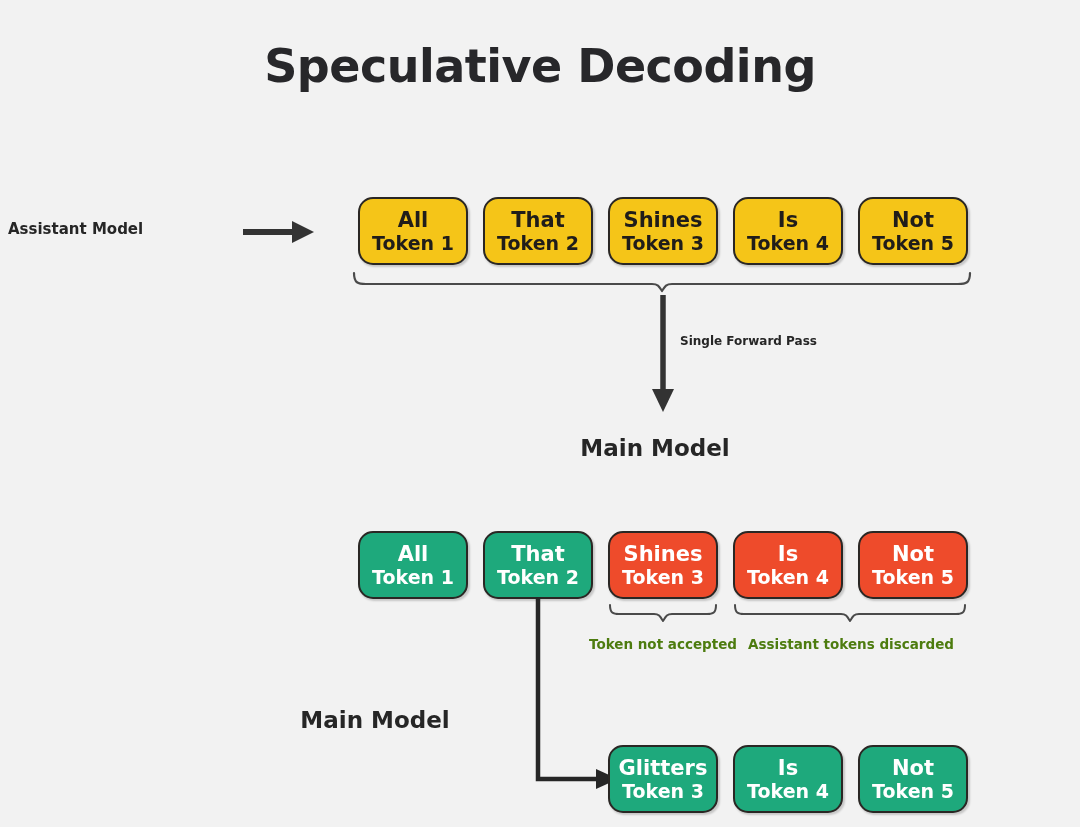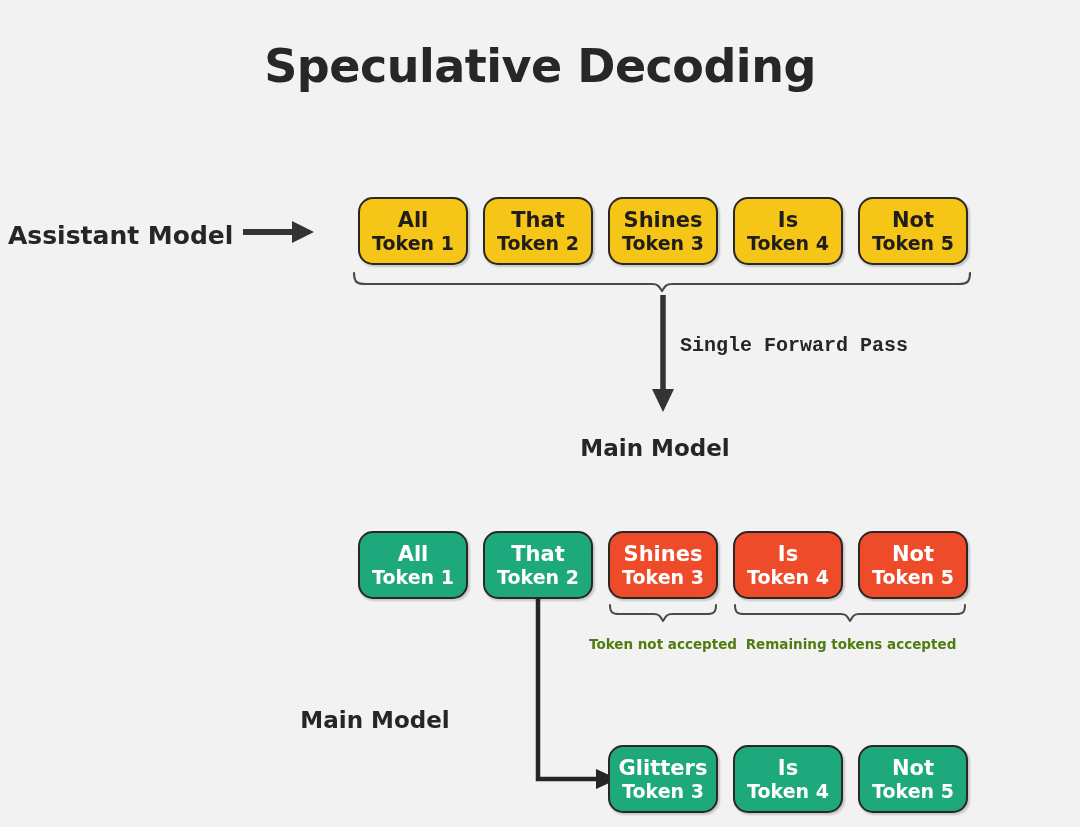--- a/index.html
+++ b/index.html
@@ -32,21 +32,21 @@
     text-align: center;
     font-size: 46px;
     font-weight: 700;
     letter-spacing: -0.5px;
     color: #27272a;
     font-family: "DejaVu Sans", "Liberation Sans", sans-serif;
   }
 
   
   .side-label {
-    font-size: 25px;
+    font-size: 15px;
     font-weight: 700;
     color: #262626;
     line-height: 1.25;
   }
   #assistant-model-label {
     left: 8px;
     top: 211px;
     width: 230px;
     text-align: left;
   }
@@ -62,23 +62,22 @@
     left: 230px;
     top: 696px;
     width: 290px;
     text-align: center;
     font-size: 23px;
     line-height: 1.32;
   }
   #single-forward-pass-label {
     left: 680px;
     top: 325px;
-    font-size: 20px;
-    font-weight: 700;
-    font-family: Liberation Mono, monospace;
+    font-size: 12px;
+    font-weight: 700;
   }
 
   
   .token-row { position: absolute; }
   .token-box {
     position: absolute;
     width: 110px;
     height: 68px;
     border-radius: 15px;
     border: 2.5px solid #2a2724;
@@ -208,21 +207,21 @@
   <svg class="abs" style="left:608px; top:594px;" width="112" height="22" viewBox="0 0 112 22">
     <path d="M2,2 C2,10 5,11 11,11 L46,11 C51,11 52,13 55,18 C58,13 59,11 64,11 L99,11 C105,11 108,10 108,2" fill="none" stroke="#4a4a4a" stroke-width="2" stroke-linecap="round" stroke-linejoin="round"></path>
   </svg>
 
   <svg class="abs" style="left:733px; top:594px;" width="236" height="22" viewBox="0 0 236 22">
     <path d="M2,2 C2,10 5,11 11,11 L108,11 C113,11 114,13 117,18 C120,13 121,11 126,11 L223,11 C229,11 232,10 232,2" fill="none" stroke="#4a4a4a" stroke-width="2" stroke-linecap="round" stroke-linejoin="round"></path>
   </svg>
 
   <div class="brace-caption" id="caption-not-accepted">Token not accepted</div>
 
-  <div class="brace-caption" id="caption-discarded">Remaining tokens accepted</div>
+  <div class="brace-caption" id="caption-discarded">Assistant tokens discarded</div>
 
   <svg class="abs" style="left:520px; top:588px;" width="110" height="200" viewBox="0 0 110 200">
     <path d="M18,0 L18,182 L80,182" fill="none" stroke="#262626" stroke-width="4.5" stroke-linecap="butt" stroke-linejoin="miter"></path>
     <polygon points="76,172 98,182 76,192" fill="#262626"></polygon>
   </svg>
 
   <div class="abs side-label" id="main-model-autoregressive-label">
     <div>Main Model</div>
   </div>
 

